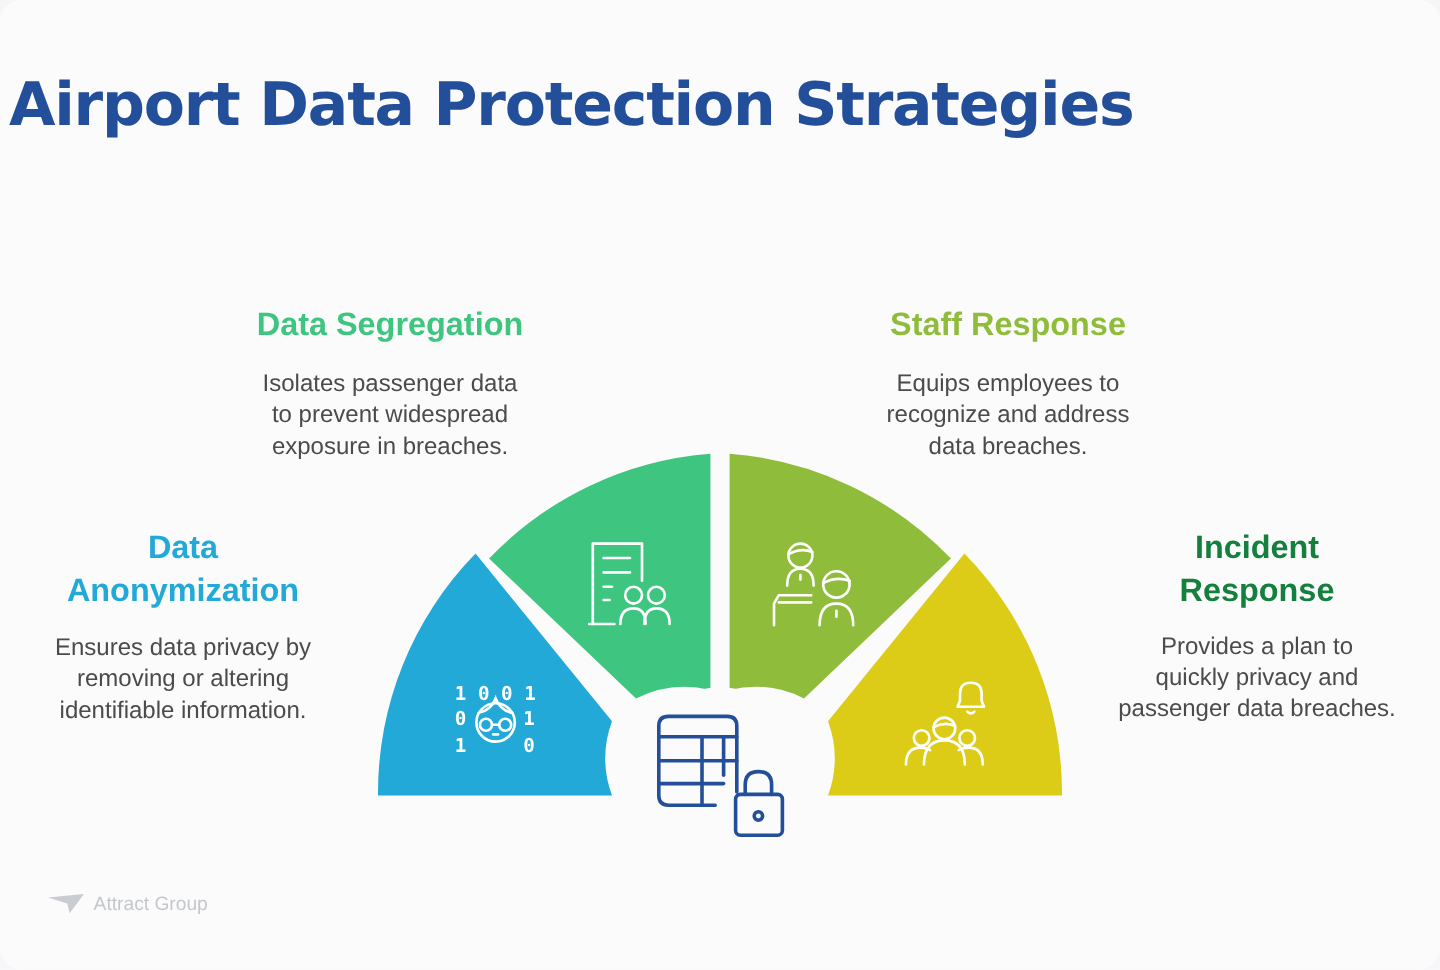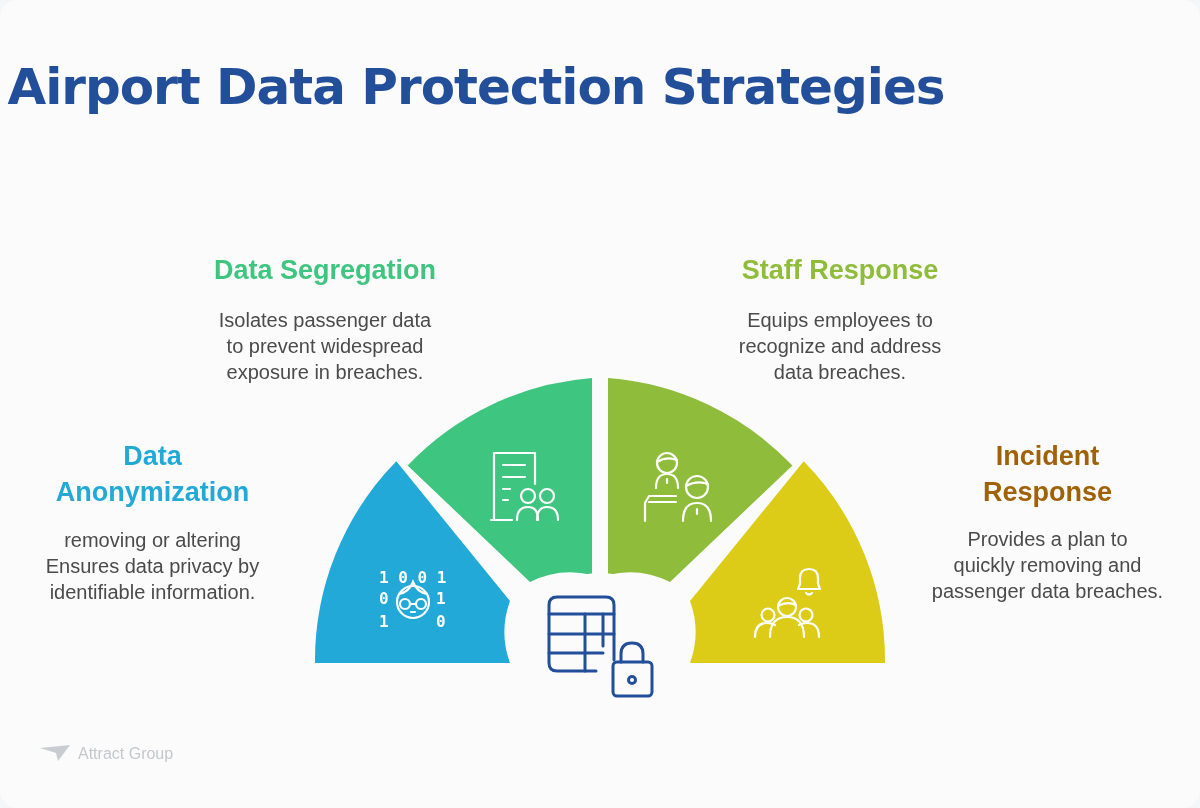--- a/index.html
+++ b/index.html
@@ -18,22 +18,22 @@
 <div class="card"></div>
 
 <div class="title">Airport Data Protection Strategies</div>
 
 <div class="block" style="left:20px; top:438px; width:265px;">
   <div class="heading" style="color:#22a9d8;">
     <div>Data</div>
     <div>Anonymization</div>
   </div>
   <div class="desc" style="margin-top:17px;">
+    <div>Ensures data privacy by</div>
     <div>removing or altering</div>
-    <div>Ensures data privacy by</div>
     <div>identifiable information.</div>
   </div>
 </div>
 
 <div class="block" style="left:180px; top:252px; width:290px;">
   <div class="heading" style="color:#3ec57f;">
     <div>Data Segregation</div>
   </div>
   <div class="desc" style="margin-top:19px;">
     <div>Isolates passenger data</div>
@@ -47,27 +47,27 @@
     <div>Staff Response</div>
   </div>
   <div class="desc" style="margin-top:19px;">
     <div>Equips employees to</div>
     <div>recognize and address</div>
     <div>data breaches.</div>
   </div>
 </div>
 
 <div class="block" style="left:915px; top:438px; width:265px;">
-  <div class="heading" style="color:#a16207;">
+  <div class="heading" style="color:#15803d;">
     <div>Incident</div>
     <div>Response</div>
   </div>
   <div class="desc" style="margin-top:16px;">
     <div>Provides a plan to</div>
-    <div>quickly removing and</div>
+    <div>quickly privacy and</div>
     <div>passenger data breaches.</div>
   </div>
 </div>
 
 <svg class="diagram" width="1200" height="808" viewBox="0 0 1200 808">
 
   <path fill="#22a9d8" d="M 315 663 A 285 285 0 0 1 396.3 461.3 L 510 601 A 90 90 0 0 0 510 663 Z"></path>
 
   <path fill="#3ec57f" d="M 407.6 465.5 A 285 285 0 0 1 592 378.1 L 592 575 A 90 90 0 0 0 530 582 Z"></path>
 

